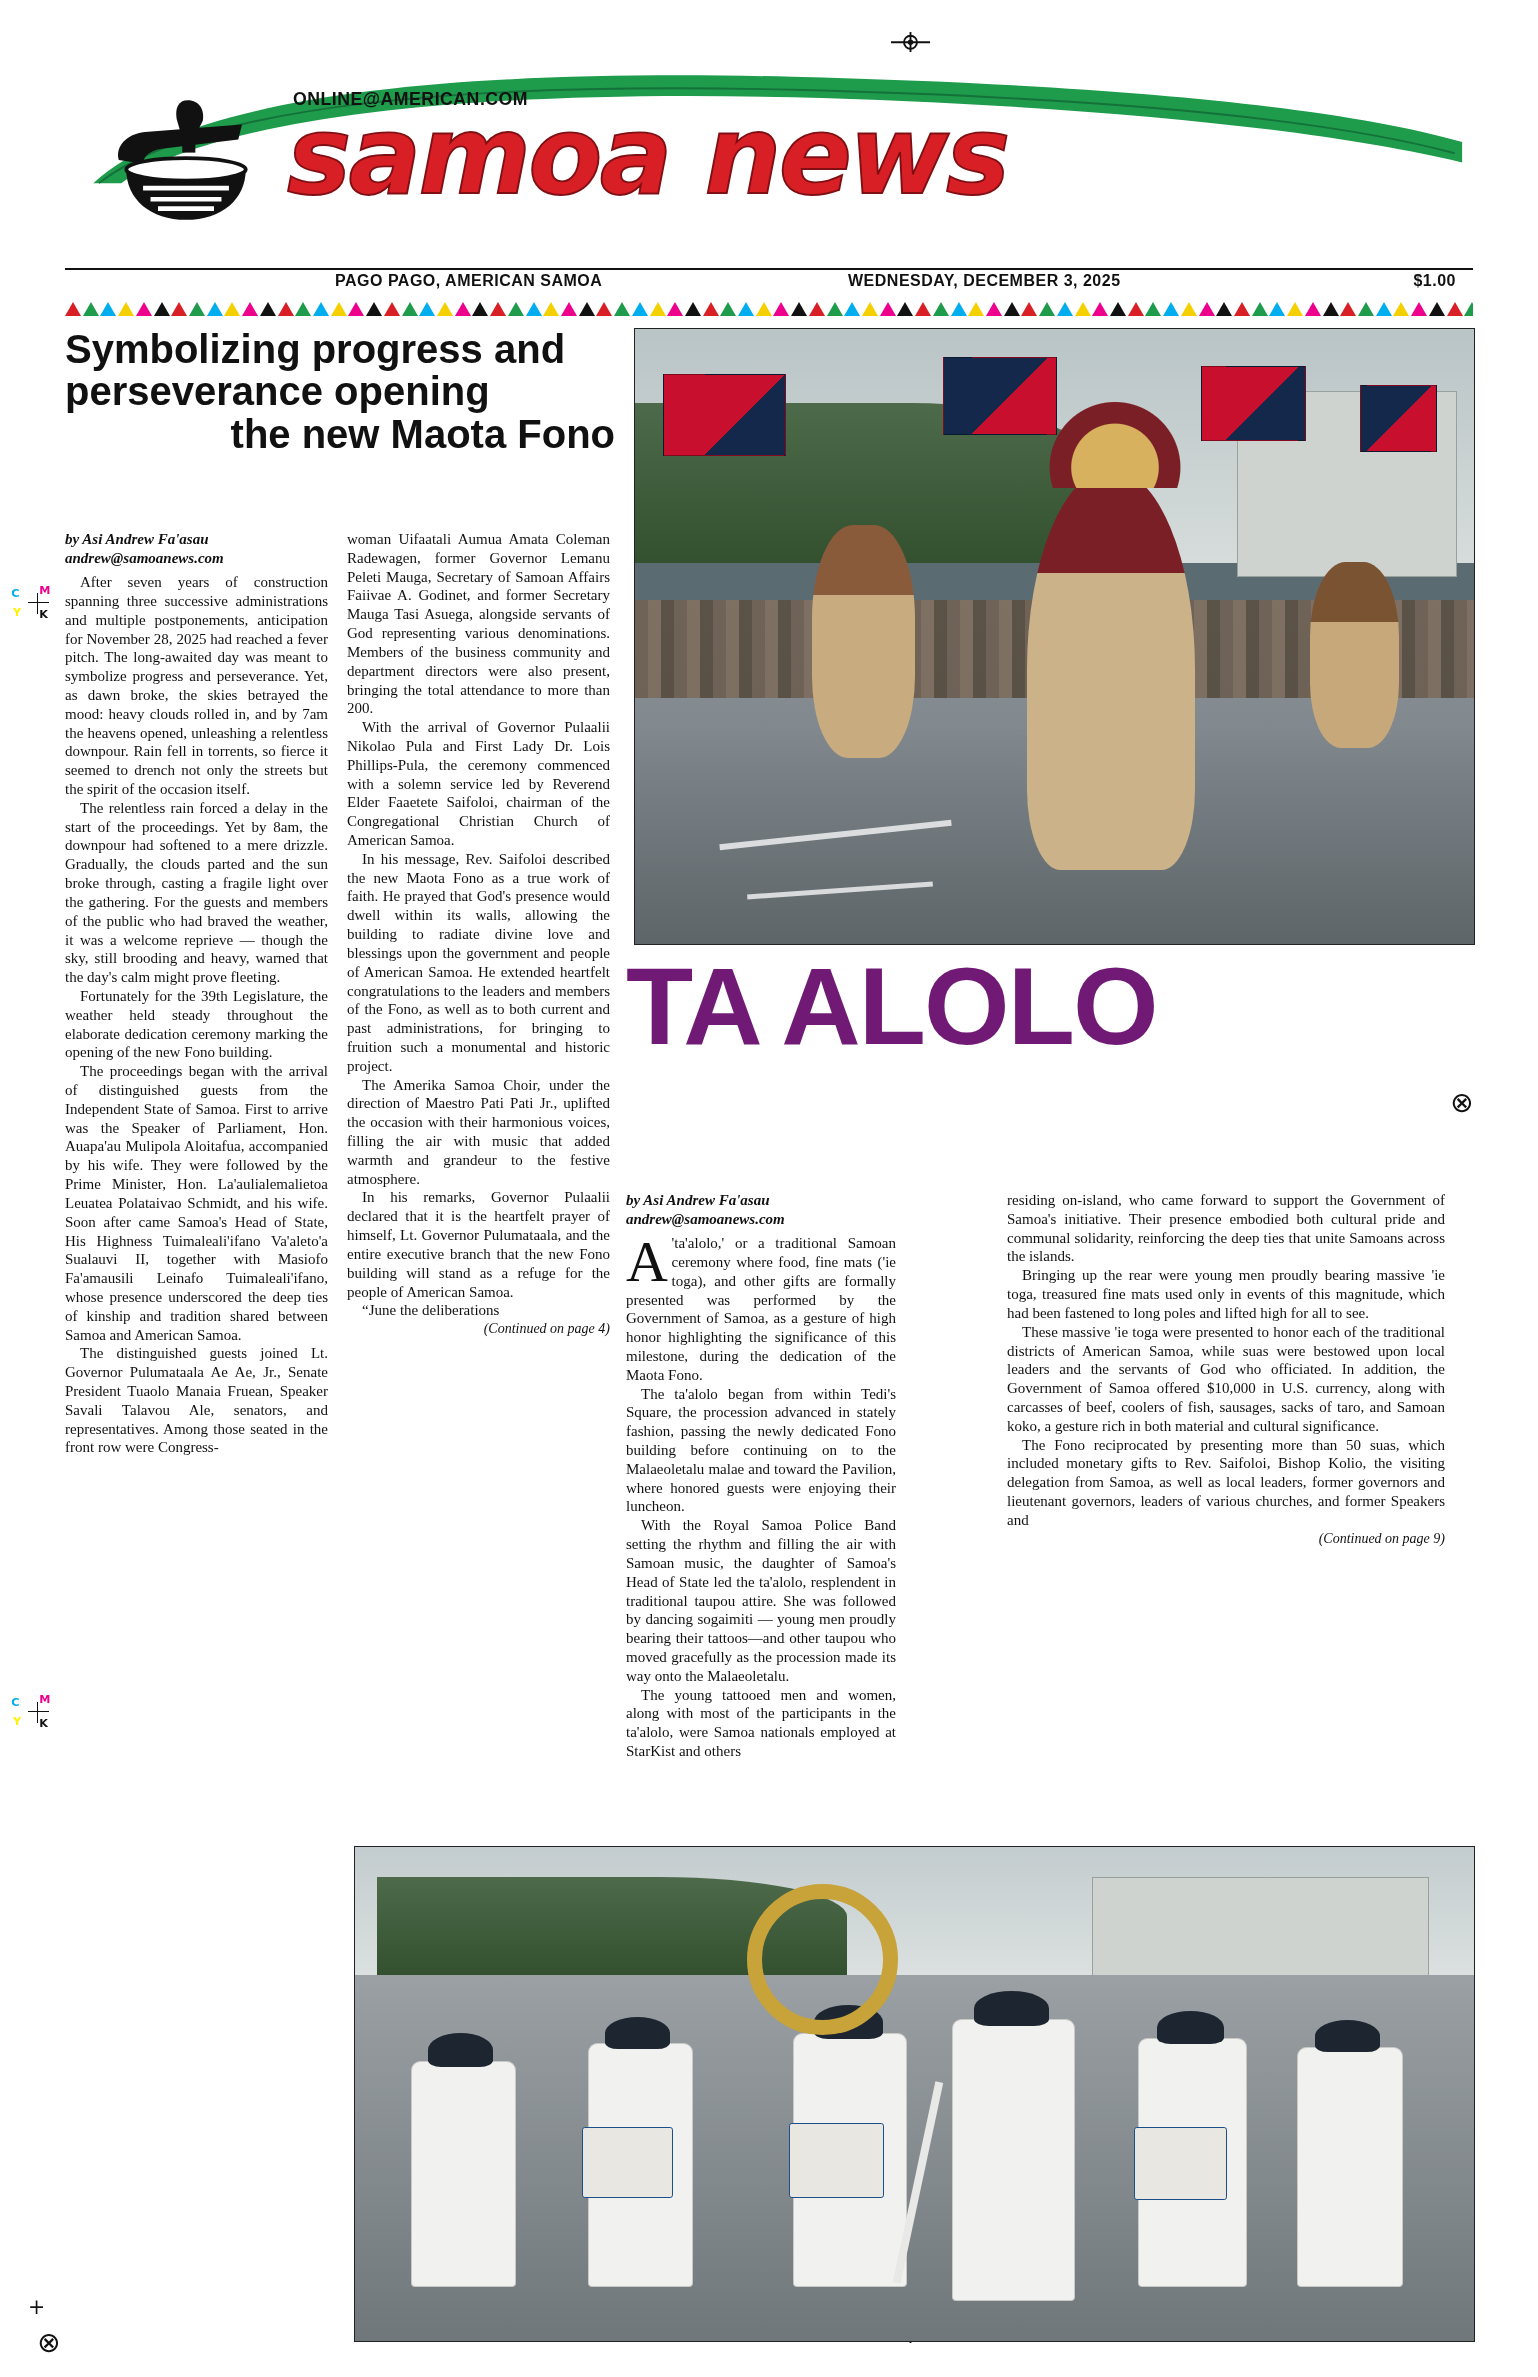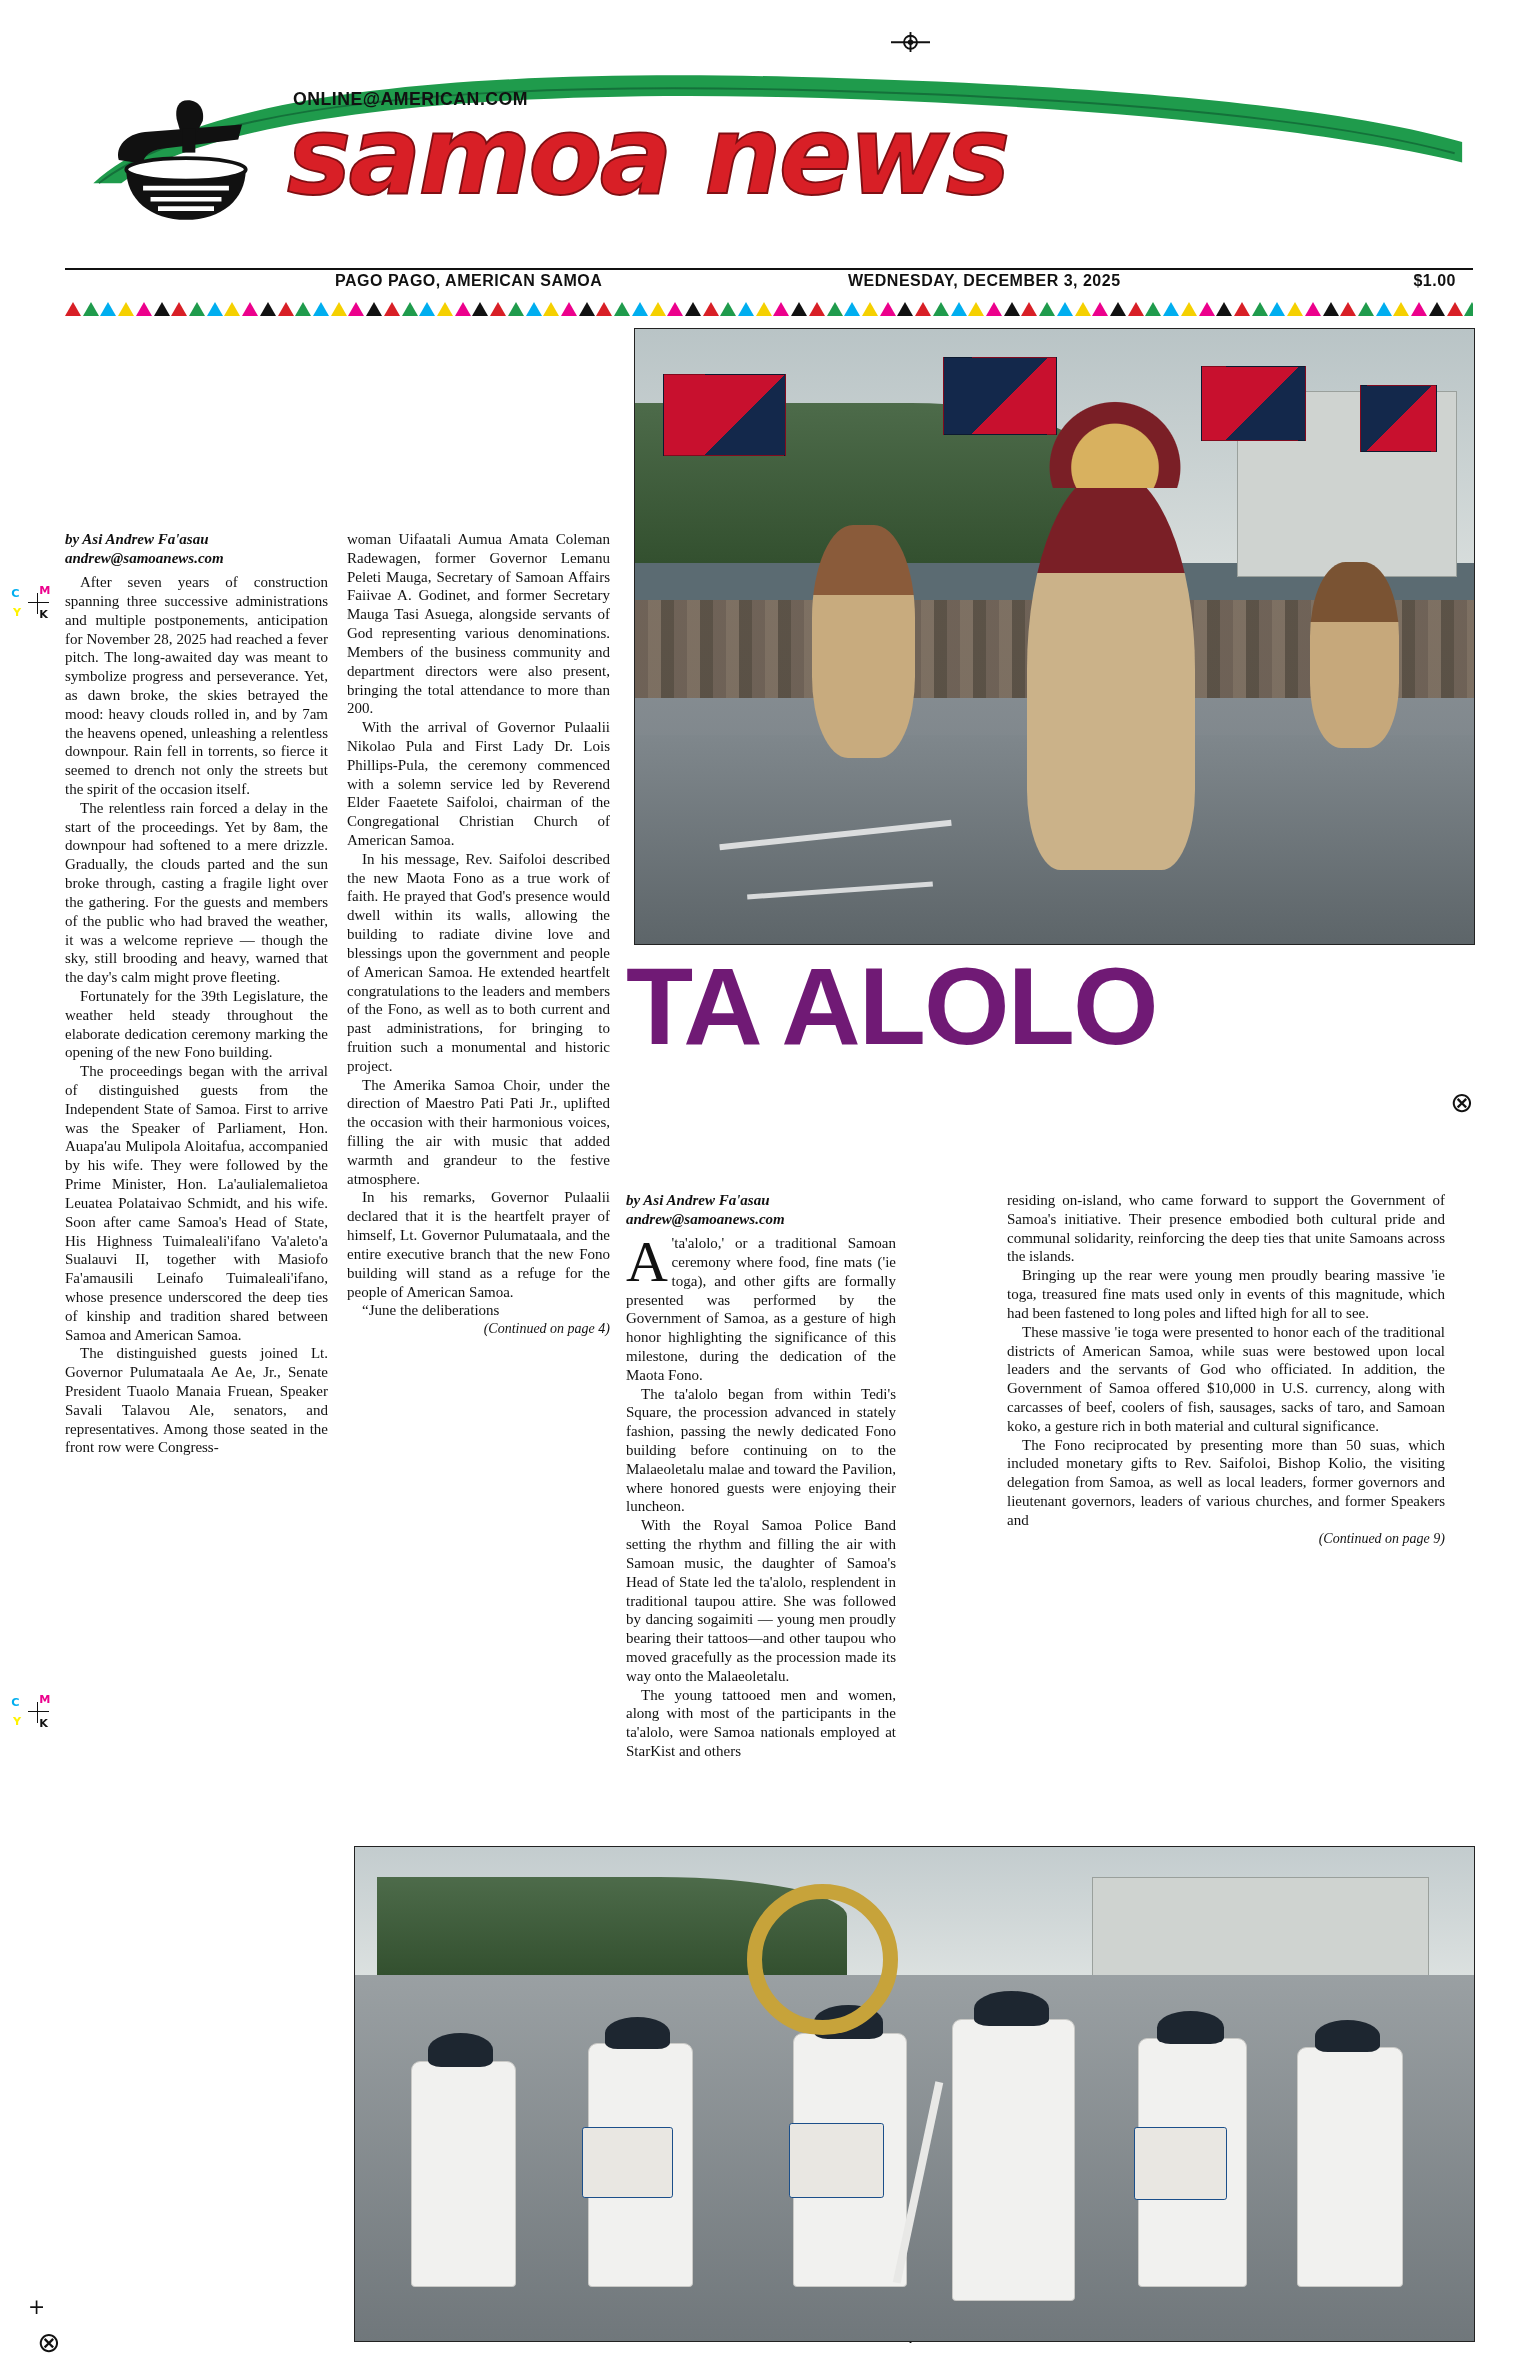--- a/index.html
+++ b/index.html
@@ -420,20 +420,25 @@
       <div class="tri" style="left: 1275px; border-bottom-color: rgb(216, 31, 38);"></div>
       <div class="tri" style="left: 1293px; border-bottom-color: rgb(31, 155, 76);"></div>
       <div class="tri" style="left: 1311px; border-bottom-color: rgb(0, 174, 239);"></div>
       <div class="tri" style="left: 1328px; border-bottom-color: rgb(245, 208, 0);"></div>
       <div class="tri" style="left: 1346px; border-bottom-color: rgb(236, 0, 140);"></div>
       <div class="tri" style="left: 1364px; border-bottom-color: rgb(17, 17, 17);"></div>
       <div class="tri" style="left: 1382px; border-bottom-color: rgb(216, 31, 38);"></div>
       <div class="tri" style="left: 1399px; border-bottom-color: rgb(31, 155, 76);"></div>
     </div>
 
+  <div class="headline">
+    <span class="l1">Symbolizing progress and</span>
+    <span class="l2">perseverance opening</span>
+    <span class="l3">the new Maota Fono</span>
+  </div>
 
   <div class="col" style="left:65px; top:530px; width:263px;">
     <div class="byline">
       <div>by Asi Andrew Fa'asau</div>
       <div>andrew@samoanews.com</div>
     </div>
     <div style="height:5.6px"></div>
     <p>After seven years of construction spanning three successive administrations and multiple postponements, anticipation for November 28, 2025 had reached a fever pitch. The long-awaited day was meant to symbolize progress and perseverance. Yet, as dawn broke, the skies betrayed the mood: heavy clouds rolled in, and by 7am the heavens opened, unleashing a relentless downpour. Rain fell in torrents, so fierce it seemed to drench not only the streets but the spirit of the occasion itself.</p>
     <p>The relentless rain forced a delay in the start of the proceedings. Yet by 8am, the downpour had softened to a mere drizzle. Gradually, the clouds parted and the sun broke through, casting a fragile light over the gathering. For the guests and members of the public who had braved the weather, it was a welcome reprieve — though the sky, still brooding and heavy, warned that the day's calm might prove fleeting.</p>
     <p>Fortunately for the 39th Legislature, the weather held steady throughout the elaborate dedication ceremony marking the opening of the new Fono building.</p>

